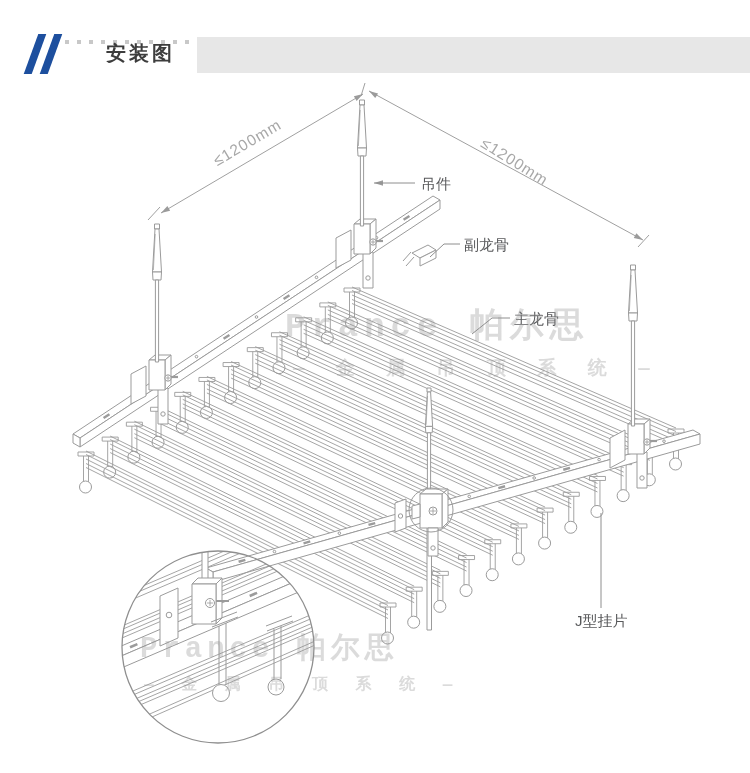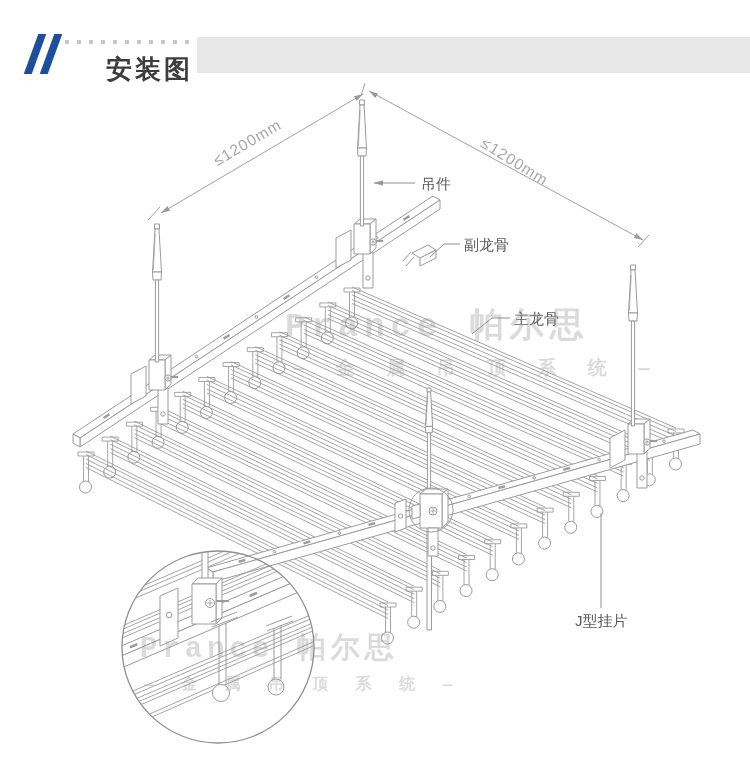--- a/index.html
+++ b/index.html
@@ -6,21 +6,21 @@
   #stage{position:relative;width:750px;height:773px;background:#fff;overflow:hidden;
          font-family:"Liberation Sans","DejaVu Sans",sans-serif;}
   
   .hdr-bar{position:absolute;left:197px;top:37px;width:553px;height:36px;background:#e7e7e7;z-index:3;}
   .hdr-logo{position:absolute;left:26px;top:34px;width:40px;height:42px;z-index:4;}
   .hdr-logo i{position:absolute;top:0;width:8px;height:40px;background:#1d4f9e;transform:skewX(-20deg);}
   .hdr-logo i:first-child{left:5px;}
   .hdr-logo i:last-child{left:21px;}
   .hdr-dots{position:absolute;left:65px;top:40px;display:flex;gap:8px;z-index:4;}
   .hdr-dots i{width:4px;height:4px;background:#c8c8c8;}
-  .hdr-title{position:absolute;left:106px;top:52px;font-size:26px;font-weight:bold;color:#3d3d3d;
+  .hdr-title{position:absolute;left:106px;top:40px;font-size:20px;font-weight:bold;color:#3d3d3d;
              letter-spacing:3px;z-index:4;white-space:nowrap;}
   
   #diag{position:absolute;left:0;top:0;z-index:1;}
   .lbl{font-size:15px;fill:#58595b;}
   .dim{font-size:15.5px;fill:#a8a8a8;letter-spacing:1px;}
   
   .wm{position:absolute;z-index:2;color:rgba(145,145,145,0.33);font-weight:bold;white-space:nowrap;pointer-events:none;font-family:Liberation Mono, monospace;}
   .wm1{left:285px;top:302px;}
   .wm1 .l1{font-size:34px;letter-spacing:6px;}
   .wm1 .l2{font-size:19px;letter-spacing:10px;margin-top:7px;padding-left:8px;}

